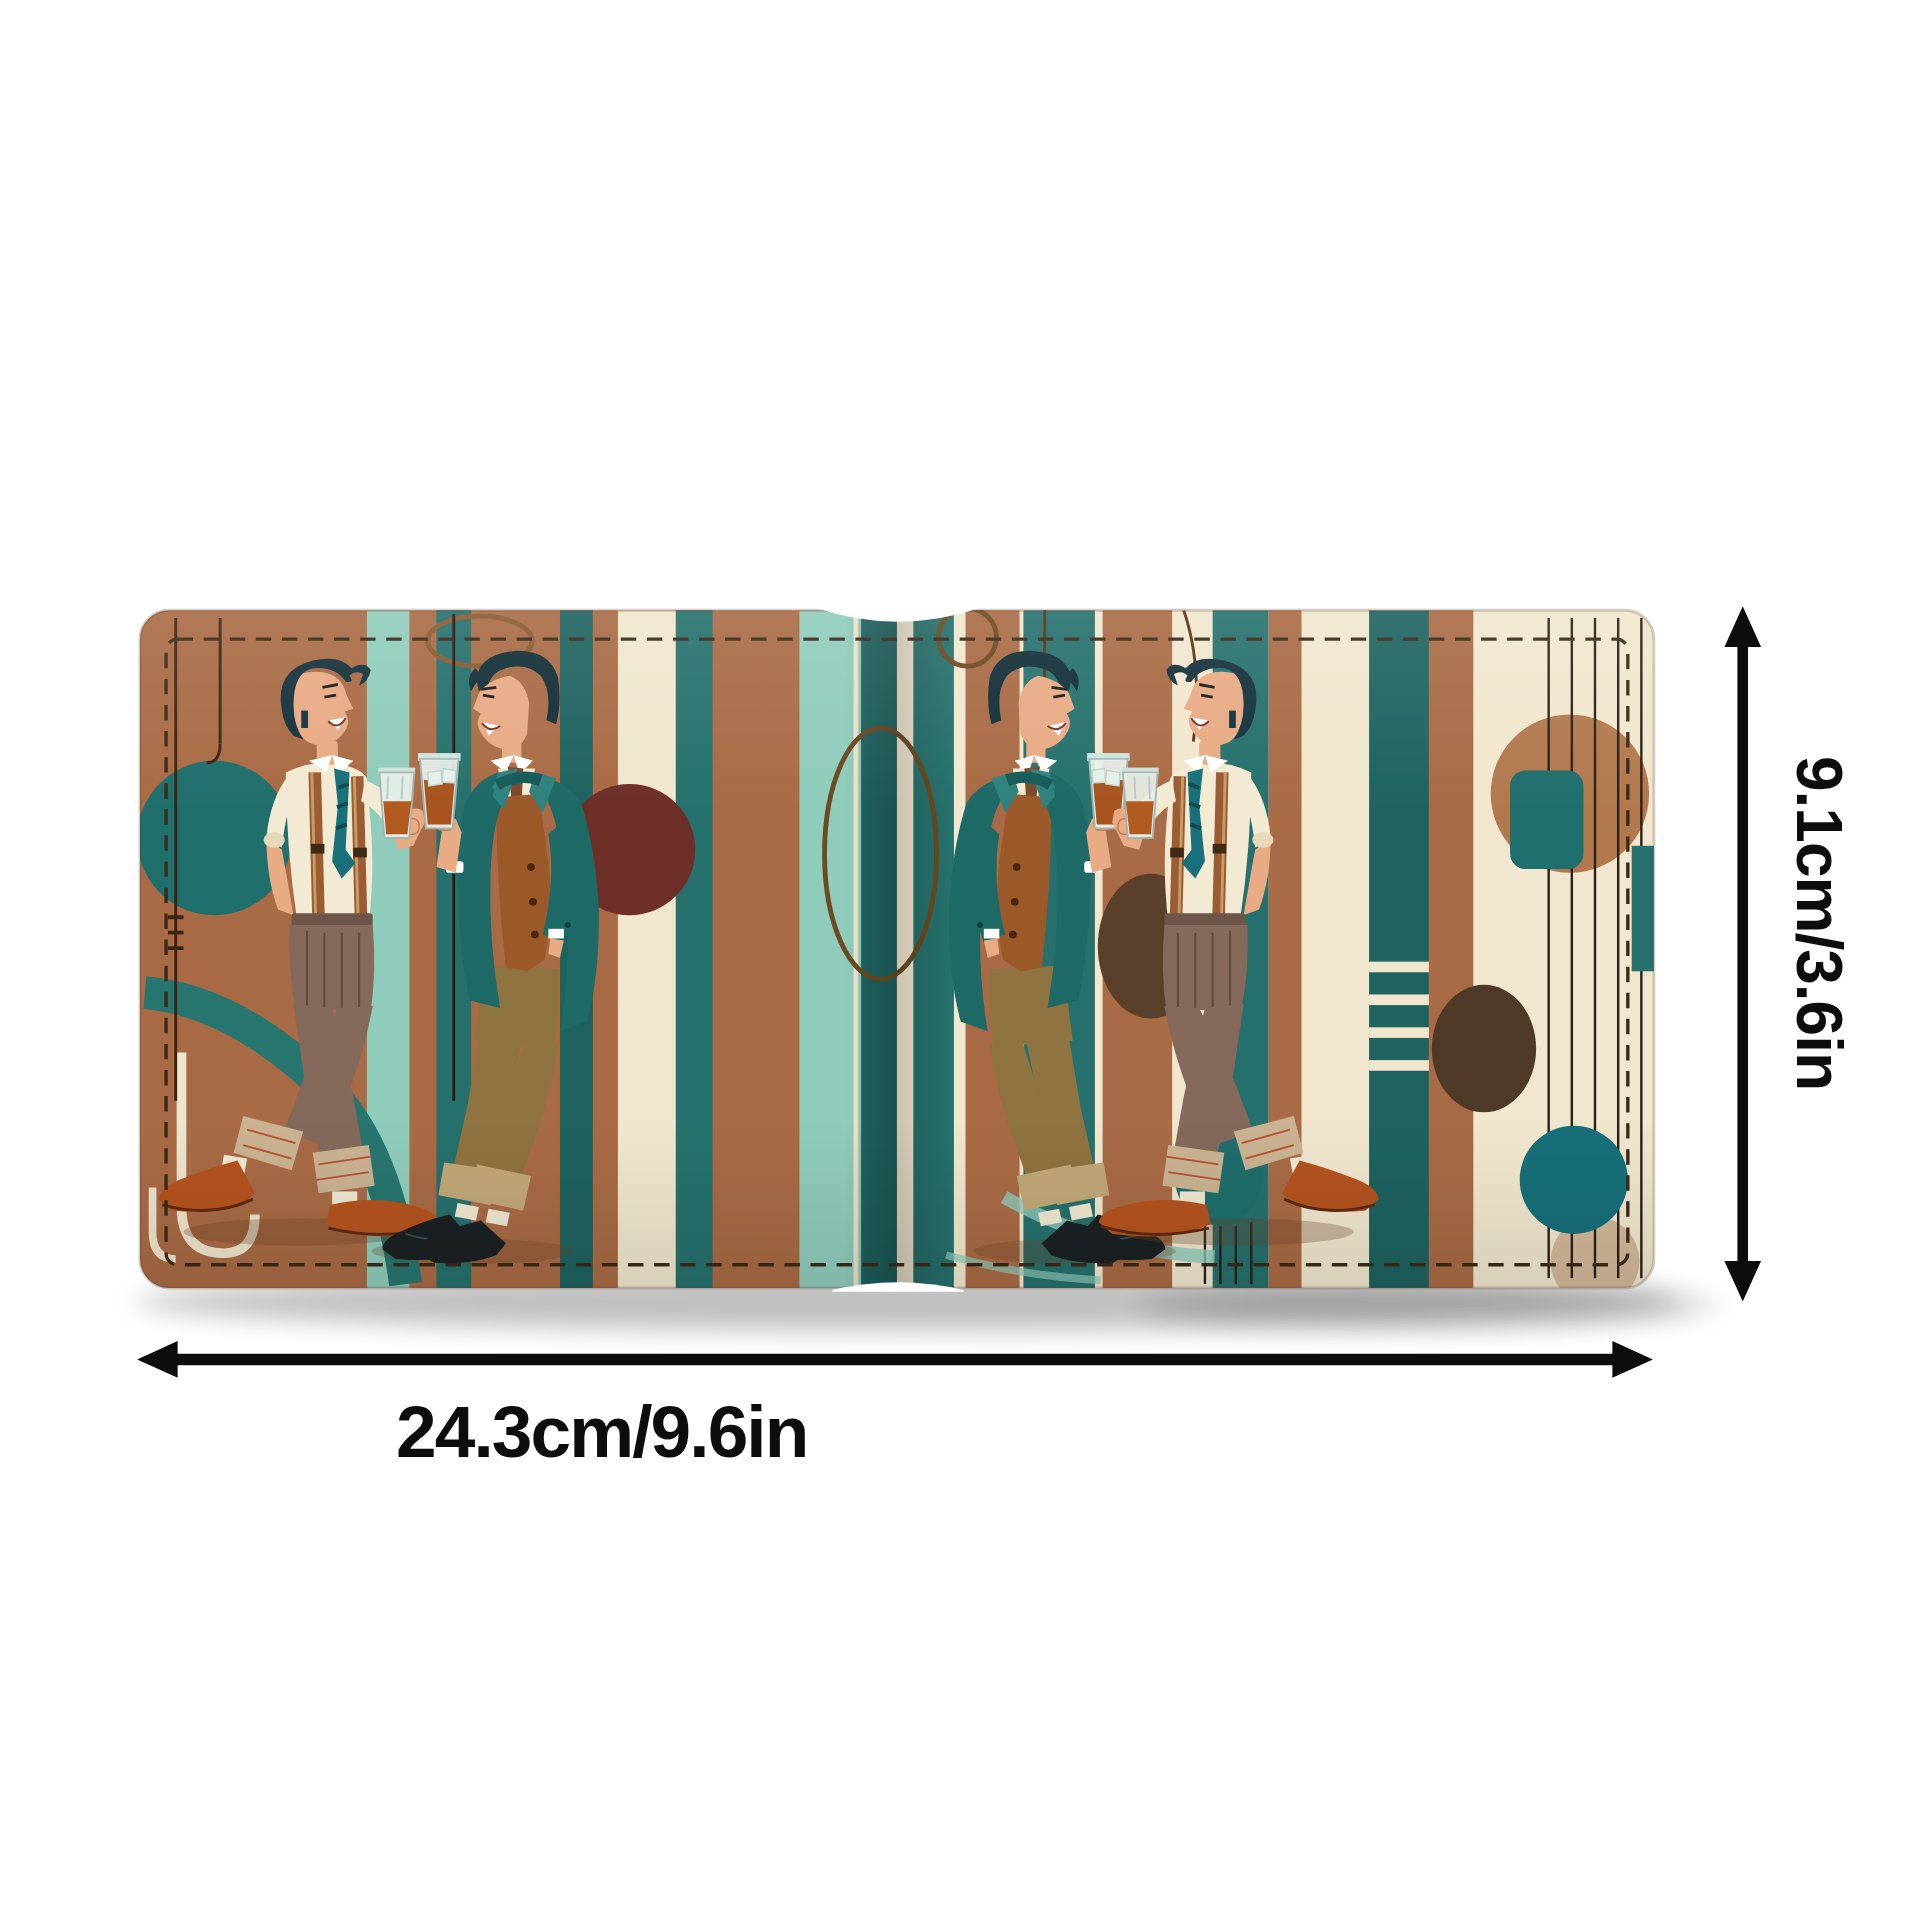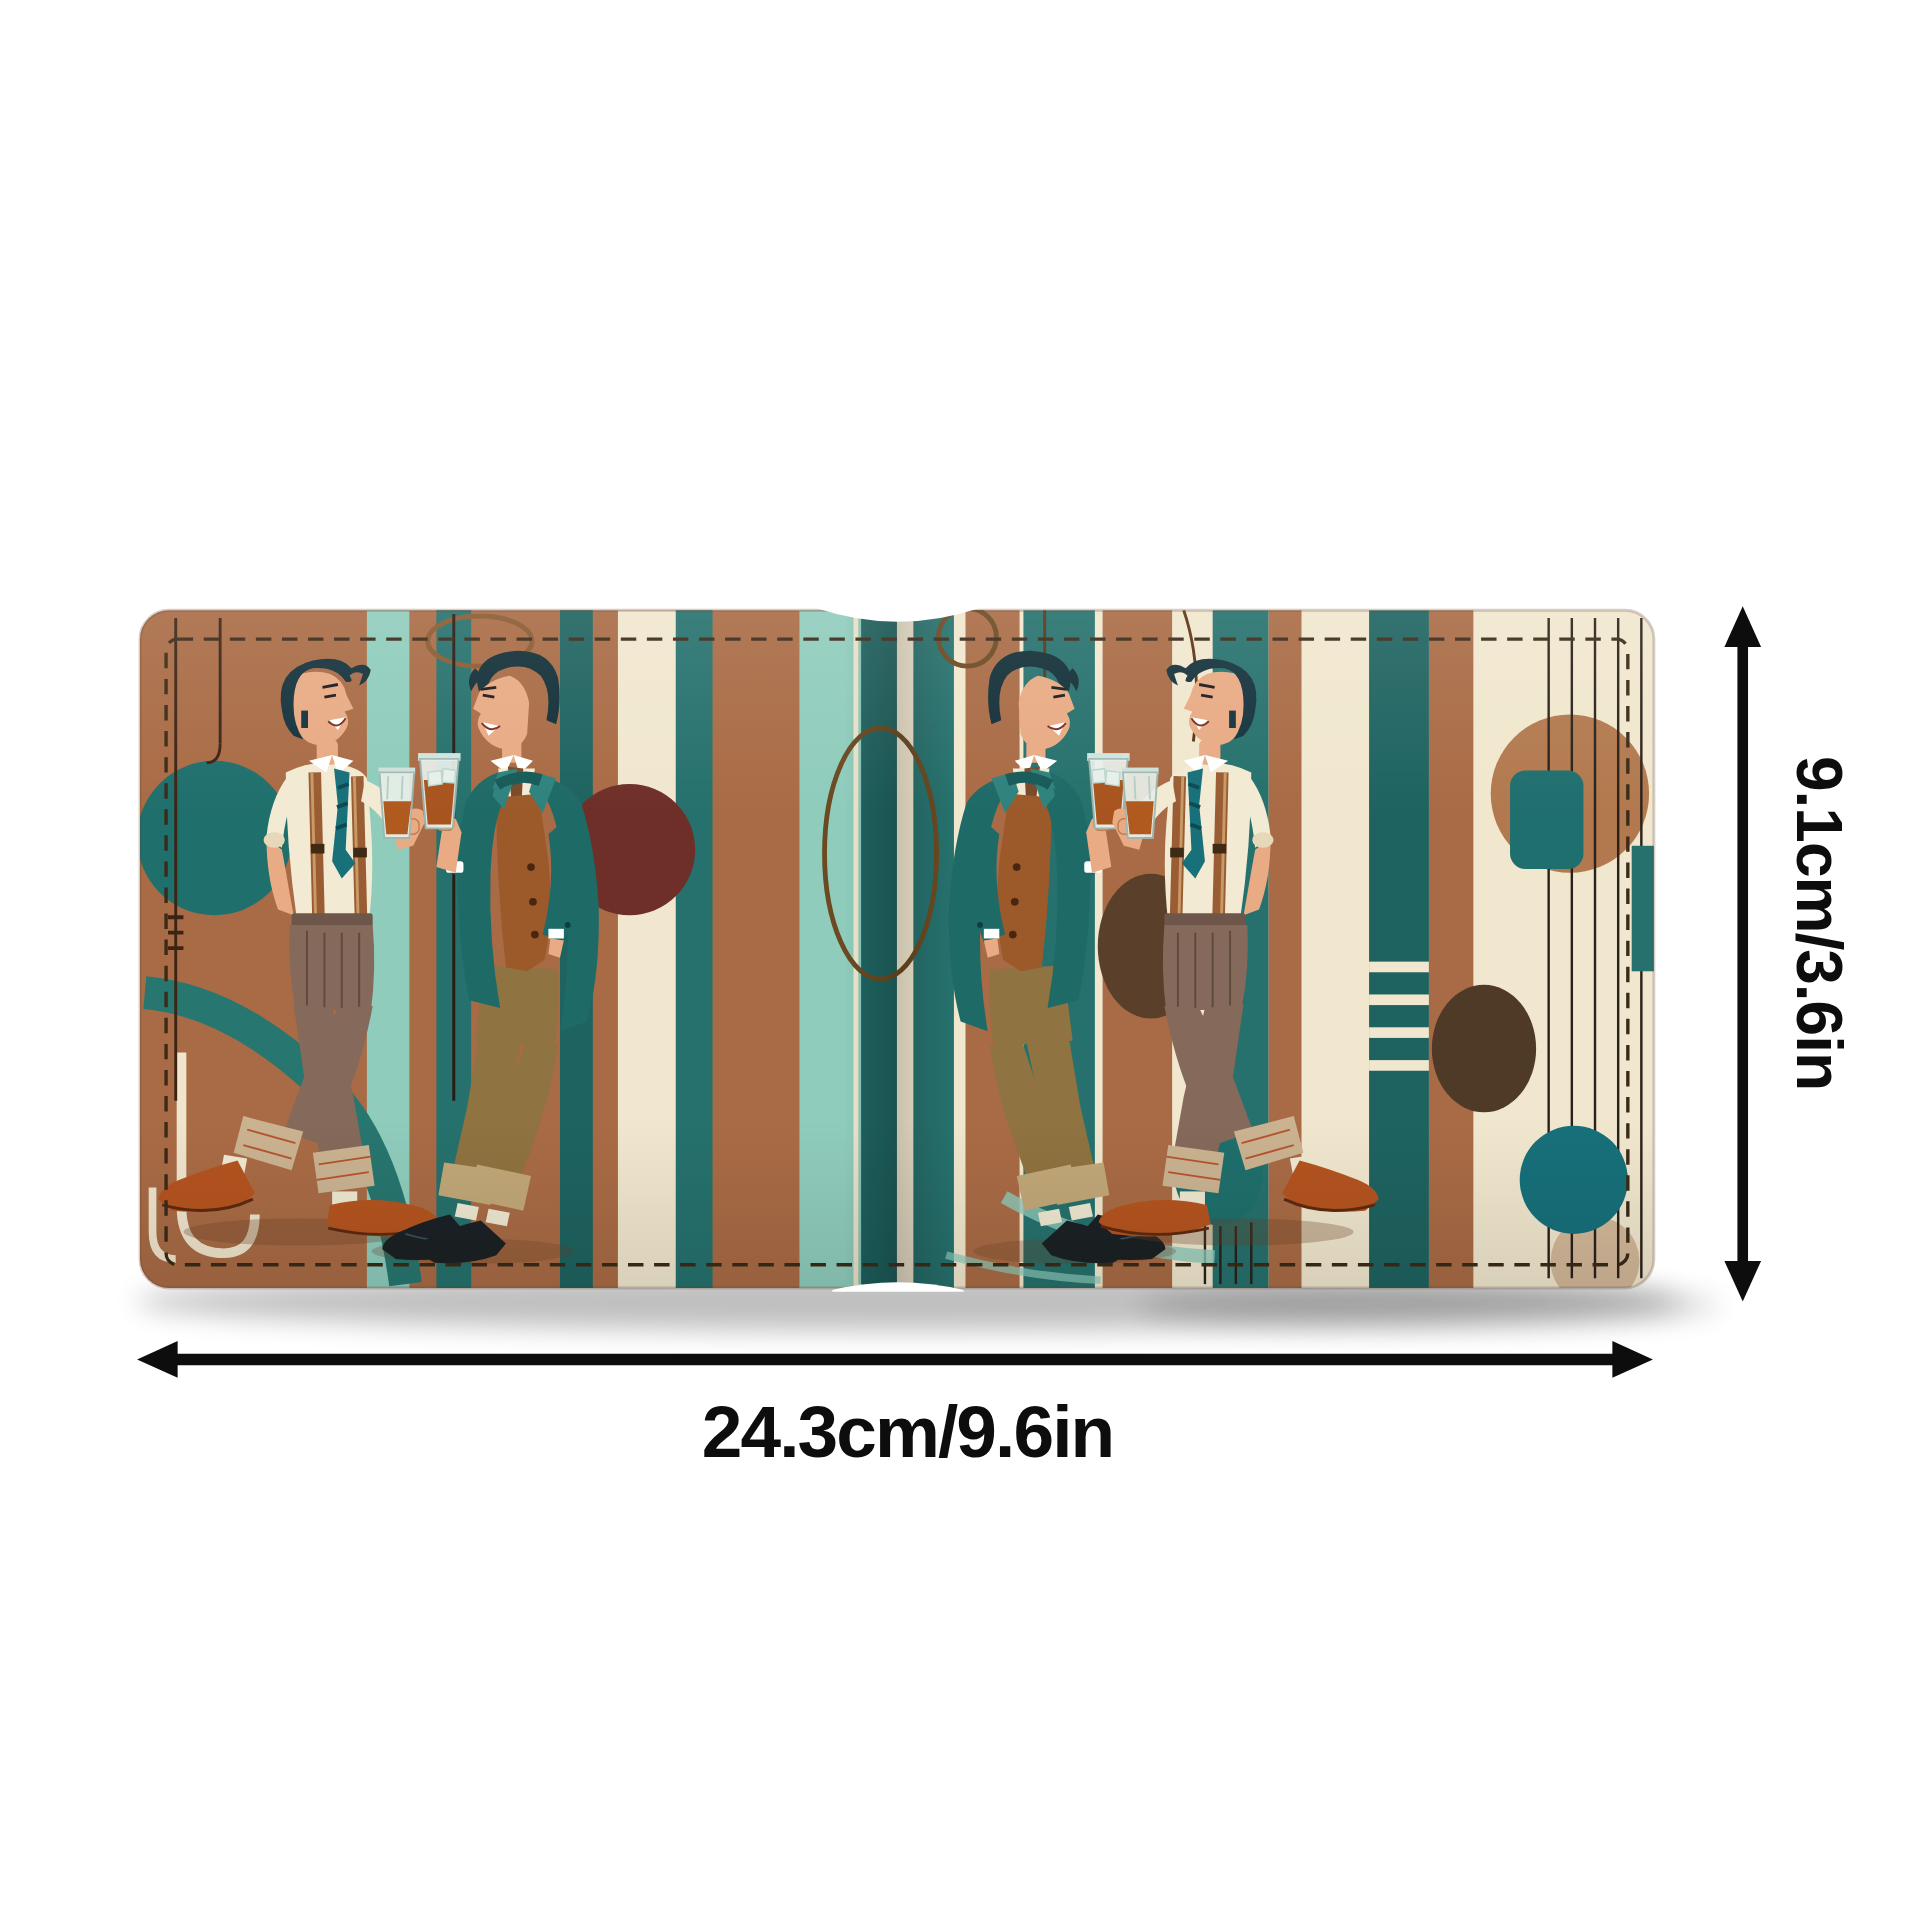--- a/index.html
+++ b/index.html
@@ -6,21 +6,21 @@
   .stage{
     position:relative;width:1931px;height:1931px;background:#ffffff;overflow:hidden;
     font-family:"Liberation Sans", sans-serif;
   }
   .scene{position:absolute;left:0;top:0;}
   .dim-label{
     position:absolute;color:#0d0d0d;font-weight:700;white-space:nowrap;
     font-family:"Liberation Sans", sans-serif;
   }
   .width-label{
-    left:396px;top:1390px;width:1023px;text-align:center;
+    left:396px;top:1390px;width:1023px;text-align:left;
     font-size:73px;letter-spacing:-1.9px;
   }
   .height-label{
     left:1819px;top:923px;font-size:64px;letter-spacing:-1px;
     transform:translate(-50%,-50%) rotate(90deg);
   }
 </style>
 </head>
 <body>
 

